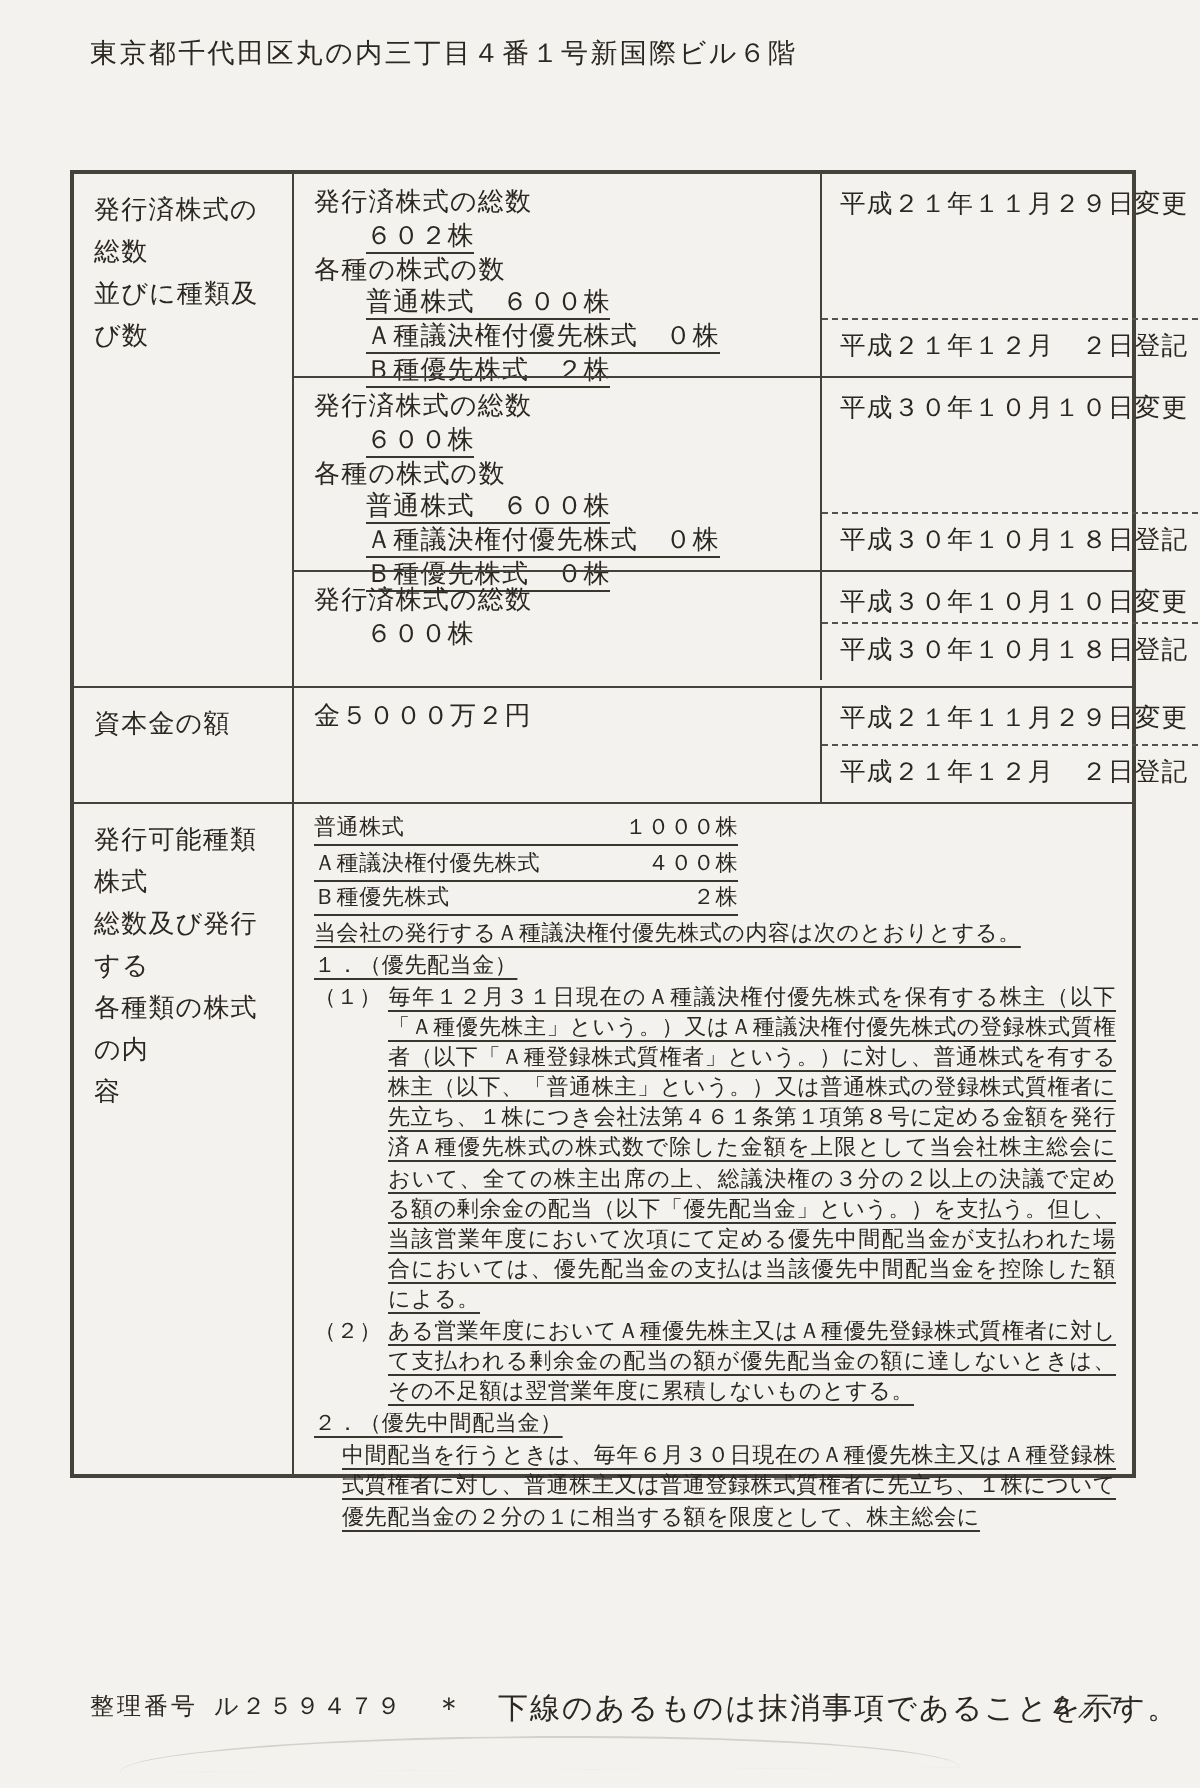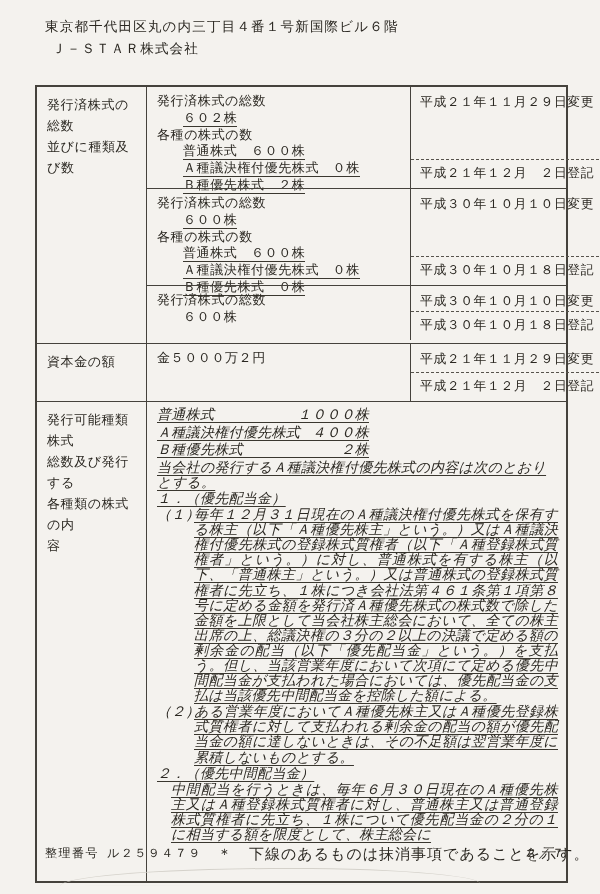--- a/index.html
+++ b/index.html
@@ -51,21 +51,21 @@
     margin:auto -5px 5px -9px;
   }
   .ln{white-space:nowrap;}
   .ind{padding-left:26px;}
   .strike{
     border-bottom:1.2px solid #3a372f;
     padding-bottom:0.5px;display:inline-block;line-height:14.5px;
   }
   .fullcell{flex:1;box-sizing:border-box;padding:7px 8px 4px 10px;min-width:0;}
   
-  .dense{font-size:14px;line-height:15.1px;letter-spacing:0.3px;padding-top:5px;font-style:italic;}
+  .dense{font-size:11px;line-height:15.1px;letter-spacing:0.3px;padding-top:5px;}
   .stockline{
     display:flex;justify-content:space-between;width:212px;
     border-bottom:1.2px solid #3a372f;margin-bottom:1.5px;
     white-space:nowrap;
   }
   .u{
     text-decoration:underline;
     text-decoration-color:#3a372f;
     text-decoration-thickness:1.2px;
     text-underline-offset:2.5px;
@@ -89,21 +89,20 @@
     position:absolute;left:60px;top:868px;width:420px;height:16px;
     border-top:1.5px solid #d4d1ca;border-radius:50%/100% 100% 0 0;
     transform:rotate(-0.3deg);
   }
 </style>
 </head>
 <body>
 
 <div class="hdr">
   <div>東京都千代田区丸の内三丁目４番１号新国際ビル６階</div>
-  <div class="co">Ｊ－ＳＴＡＲ株式会社</div>
 </div>
 
 <div class="tbl">
 
   <div class="row" style="min-height:256px;">
     <div class="lcell">発行済株式の総数
 並びに種類及び数</div>
     <div class="rcontent">
       <div class="rblock" style="height:101px;">
         <div class="vcell">
@@ -157,21 +156,21 @@
         <div class="vcell">金５０００万２円</div>
         <div class="dcell">
           <div>平成２１年１１月２９日変更</div>
           <div class="dash"></div>
           <div>平成２１年１２月　２日登記</div>
         </div>
       </div>
     </div>
   </div>
 
-  <div class="row" style="height:480px;">
+  <div class="row" style="height:336px;">
     <div class="lcell">発行可能種類株式
 総数及び発行する
 各種類の株式の内
 容</div>
     <div class="fullcell dense">
       <div class="stockline">
         <span>普通株式</span>
         <span>１０００株</span>
       </div>
       <div class="stockline">

